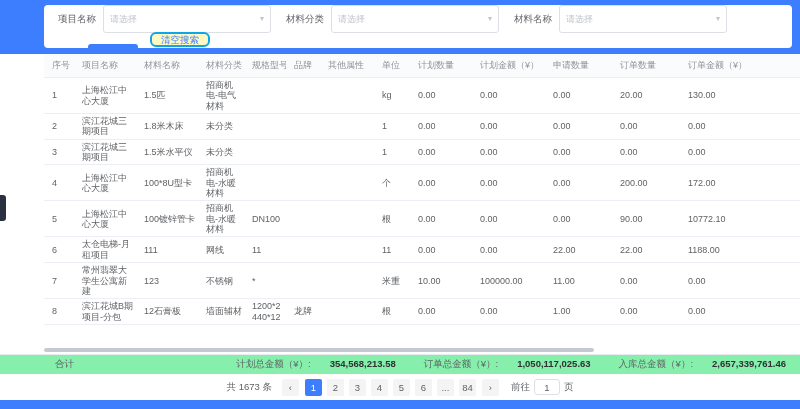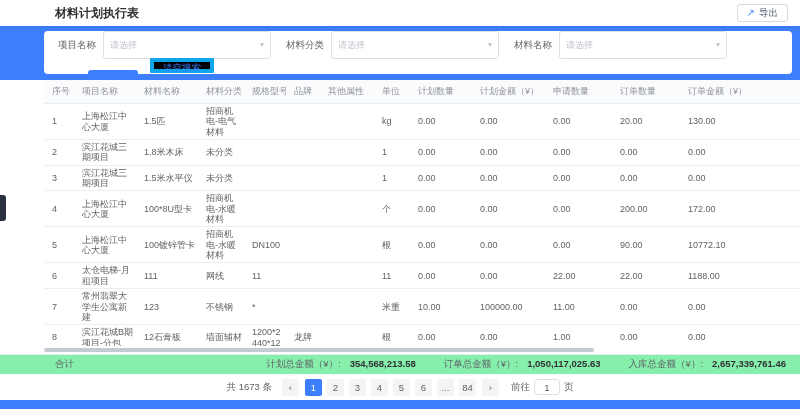--- a/index.html
+++ b/index.html
@@ -18,37 +18,37 @@
   .filter-card { background:#fff; border-radius:4px; height:43px; padding:5px 14px 4px 14px; }
   .filter-row { display:flex; align-items:center; gap:15px; height:18px; }
   .filter-field { display:flex; align-items:center; gap:7px; }
   .f-label { font-size:9.5px; color:#606266; white-space:nowrap; }
   .f-select { width:168px; height:28px; border:1px solid #dcdfe6; border-radius:3px; display:flex; align-items:center;
               justify-content:space-between; padding:0 6px; background:#fff; cursor:pointer; }
   .ph { font-size:9px; color:#c0c4cc; }
   .chev { font-size:8px; color:#c0c4cc; line-height:1; }
   .button-row { display:flex; gap:12px; padding-left:30px; margin-top:4px; }
   .search-btn { background:#3d7eff; color:#fff; font-size:12px; height:15px; padding:8px 13px; border:none; border-radius:3px; cursor:pointer; font-family:inherit;margin-top:12px; }
-  .clear-btn  { background:#000000; color:#3d7eff; font-size:9.5px; height:15px; padding:0 9px; border:4px solid #0ea5e9; border-radius:1px; cursor:pointer; font-family:inherit; }
+  .clear-btn  { background:#fef9c3; color:#3d7eff; font-size:9.5px; height:15px; padding:0 9px; border:2px solid #0ea5e9; border-radius:6px; cursor:pointer; font-family:inherit; }
 
   .table-area { flex:1 1 auto; overflow:hidden; background:#fff; padding-left:44px; }
   table { width:756px; border-collapse:collapse; table-layout:fixed; }
   th { background:#fafbfc; color:#909399; font-size:9px; font-weight:normal; text-align:left;
        padding:5px 2px 5px 8px; white-space:nowrap; overflow:hidden; border-bottom:1px solid #ebeef5; }
   td { font-size:9px; color:#606266; padding:2px 2px 2px 8px; border-bottom:1px solid #ebeef5;
        line-height:1.15; word-break:break-all; vertical-align:middle; }
 
   .hscroll { flex:0 0 8px; background:#fff; position:relative; }
   .hthumb { position:absolute; left:44px; top:2px; width:550px; height:4px; background:#c4c9d2; border-radius:2px; cursor:pointer; }
 
   .summary { flex:0 0 20px; background:#86efac; border-top:1px solid #e6ebf2; display:flex; align-items:center;
              padding:0 14px 0 55px; font-size:9.5px; }
   .sum-label { color:#606266; }
   .sum-items { display:flex; gap:28px; margin-left:auto; }
-  .sum-item { display:flex; gap:9px; white-space:nowrap; }
+  .sum-item { display:flex; gap:19px; white-space:nowrap; }
   .sl { color:#606266; }
   .sv { color:#303133; font-weight:bold; }
 
   .pagination { flex:0 0 26px; background:#fff; display:flex; align-items:center; justify-content:center; gap:6px;
                 font-size:9.5px; color:#606266; }
   .pg-total { margin-right:4px; }
   .pg-pages { display:flex; gap:5px; }
   .pg-box { min-width:17px; height:17px; display:inline-flex; align-items:center; justify-content:center;
             background:#f4f4f5; border:none; border-radius:2px; color:#606266; font-size:9.5px; padding:0 3px;
             cursor:pointer; font-family:inherit; }
@@ -59,27 +59,20 @@
 
   .bottom-strip { flex:0 0 9px; background:#3d7eff; }
   .drawer-handle { position:absolute; left:0; top:195px; width:6px; height:26px; background:#2a3040;
                    border-radius:0 3px 3px 0; z-index:3; cursor:pointer; }
 </style>
 </head>
 <body>
 
 <div class="page">
 
-  <div class="topbar">
-    <div class="title">材料计划执行表</div>
-    <button class="export-btn">
-      <span class="export-icon">↗</span>
-      <span>导出</span>
-    </button>
-  </div>
 
   <div class="filter-band">
     <div class="filter-card">
       <div class="filter-row" id="filter-row">
           <div class="filter-field">
             <span class="f-label">项目名称</span>
             <div class="f-select">
               <span class="ph">请选择</span>
               <span class="chev">▾</span>
             </div>

